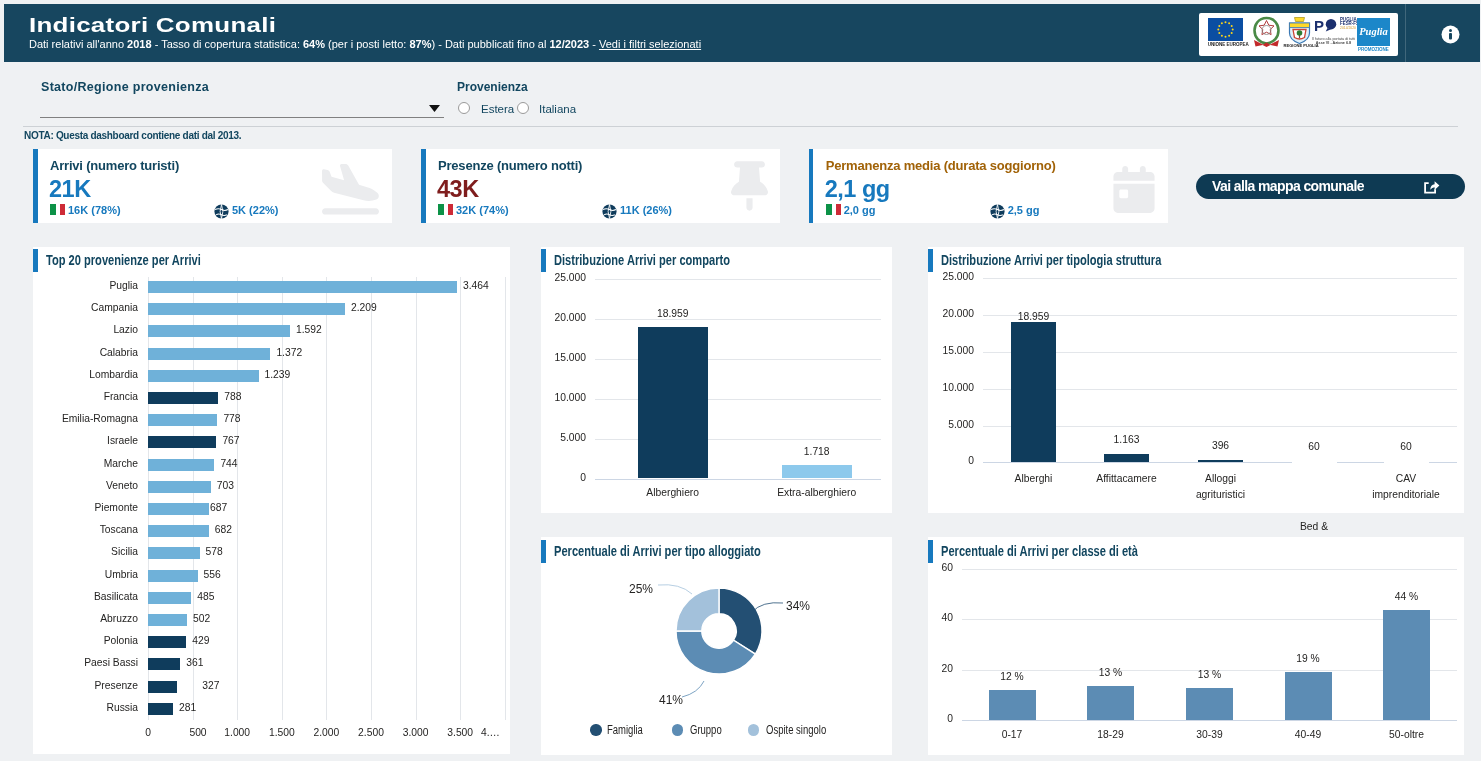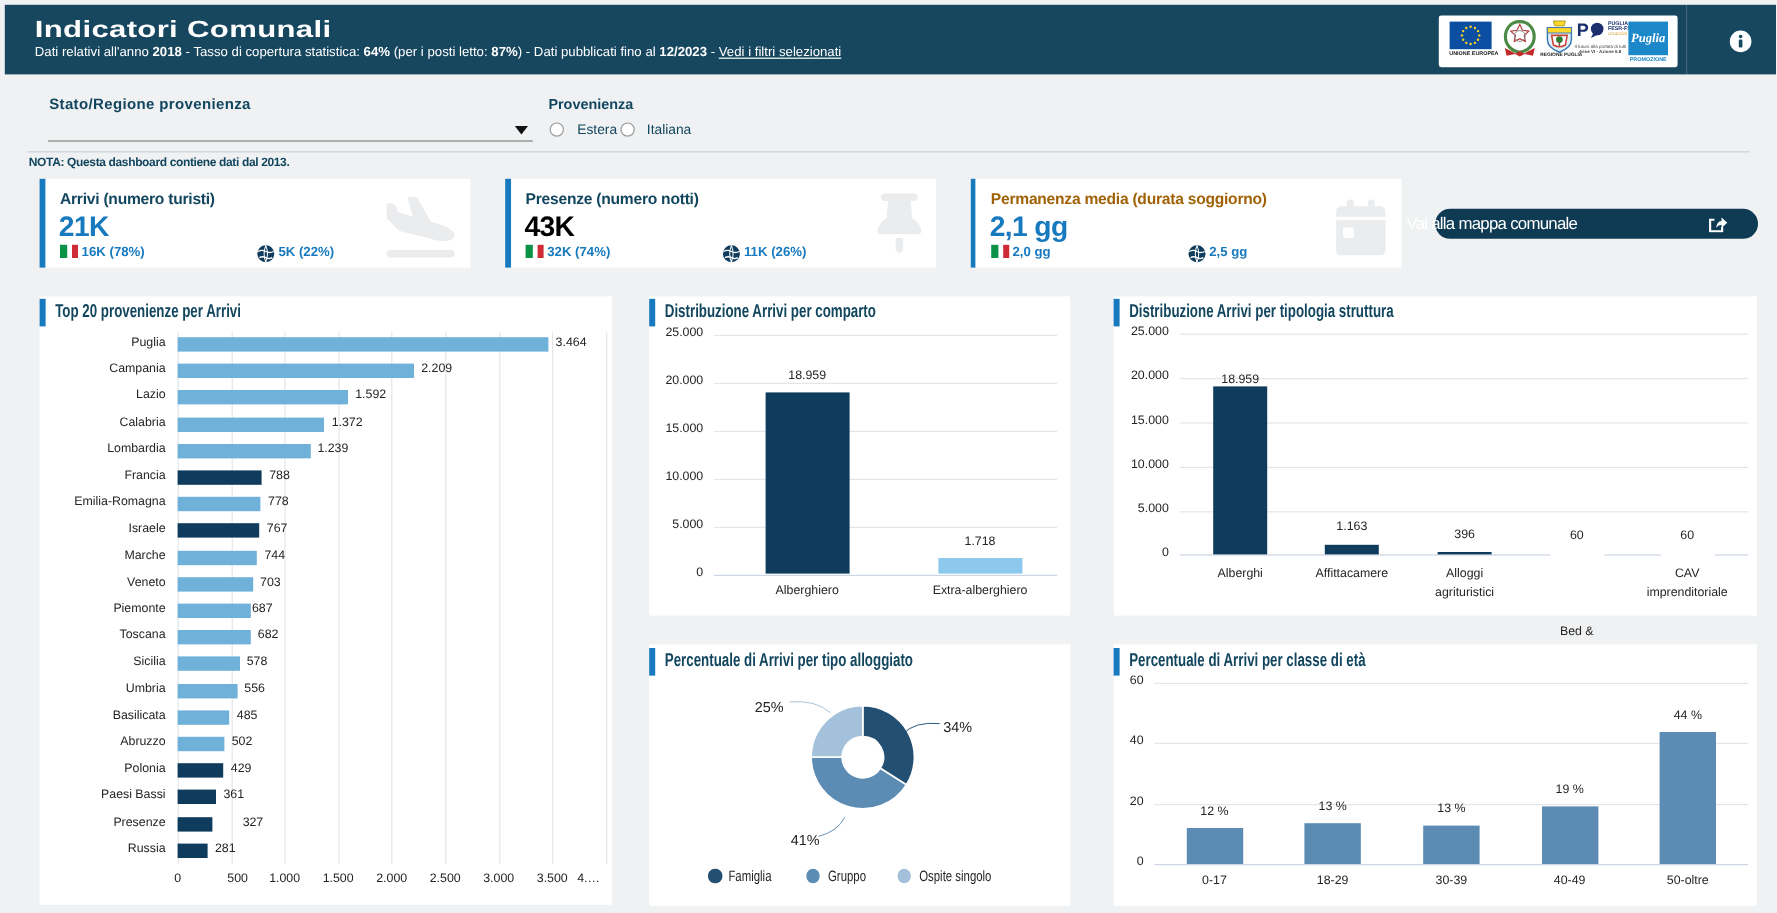--- a/index.html
+++ b/index.html
@@ -92,21 +92,21 @@
 <path d="M1 5.2 Q4 3.6 7 5.2 T13 5.2 M2 10 Q4.5 8.6 7 10 T12 10" stroke="#fff" stroke-width="1" fill="none"></path>
 <path d="M7 .4 Q4.4 7 7 13.6 M7 .4 Q9.6 7 7 13.6" stroke="#fff" stroke-width="0.8" fill="none"></path>
 </svg>
 <div class="abs" style="left:232.0px;top:205px;font-size:11px;font-weight:bold;color:#1779be;letter-spacing:0px;white-space:nowrap;line-height:10px;">5K (22%)</div>
 <svg class="abs" style="left:322.0px;top:164px;" width="57" height="50.6" viewBox="0 0 576 512">
     <path d="M.3 166.9L0 68C0 57.7 9.5 50.1 19.5 52.3l35.6 7.9c10.6 2.3 19.2 9.9 23 20L96 128l127.3 37.6L181.8 20.4C178.9 10.2 186.6 0 197.2 0h40.1c11.6 0 22.2 6.2 27.9 16.3l109 193.8 107.2 31.7c15.9 4.7 30.8 12.5 43.7 22.8l34.4 27.6c24 19.2 18.1 57.3-10.7 68.2c-41.2 15.6-86.2 18.1-128.8 7L121.7 289.8c-11.1-2.9-21.2-8.7-29.3-16.9L9.5 189.4c-5.9-6-9.3-14.1-9.2-22.5zM32 448h512c17.7 0 32 14.3 32 32s-14.3 32-32 32H32c-17.7 0-32-14.3-32-32s14.3-32 32-32z" fill="#ebecee"></path>
   </svg>
 <div class="abs" style="left:421.0px;top:149px;width:4.5px;height:73.5px;background:#1779be;"></div>
 <div class="abs" style="left:425.5px;top:149px;width:354.5px;height:73.5px;background:#fff;"></div>
 <div class="abs" style="left:438.0px;top:159px;font-size:13px;font-weight:bold;color:#12465f;letter-spacing:-0.2px;white-space:nowrap;line-height:13px;">Presenze (numero notti)</div>
-<div class="abs" style="left:437.0px;top:178px;font-size:23.5px;font-weight:bold;color:#000000;letter-spacing:-0.5px;line-height:23px;">43K</div>
+<div class="abs" style="left:437.0px;top:178px;font-size:23.5px;font-weight:bold;color:#7f1d1d;letter-spacing:-0.5px;line-height:23px;">43K</div>
 <div class="abs" style="left:438.4px;top:204.0px;width:5.5px;height:11.3px;background:#0c9247;"></div>
 <div class="abs" style="left:447.9px;top:204.0px;width:5.5px;height:11.3px;background:#ce2b37;"></div>
 <div class="abs" style="left:456.0px;top:205px;font-size:11px;font-weight:bold;color:#1779be;letter-spacing:0px;white-space:nowrap;line-height:10px;">32K (74%)</div>
 <svg class="abs" style="left:602.0px;top:204.0px;" width="15" height="15" viewBox="0 0 14 14">
 <circle cx="7" cy="7" r="6.6" fill="#0f3c5c"></circle>
 <path d="M1 5.2 Q4 3.6 7 5.2 T13 5.2 M2 10 Q4.5 8.6 7 10 T12 10" stroke="#fff" stroke-width="1" fill="none"></path>
 <path d="M7 .4 Q4.4 7 7 13.6 M7 .4 Q9.6 7 7 13.6" stroke="#fff" stroke-width="0.8" fill="none"></path>
 </svg>
 <div class="abs" style="left:620.0px;top:205px;font-size:11px;font-weight:bold;color:#1779be;letter-spacing:0px;white-space:nowrap;line-height:10px;">11K (26%)</div>
 <svg class="abs" style="left:731.0px;top:160px;" width="37" height="52" viewBox="0 0 384 512">
@@ -122,21 +122,21 @@
 <svg class="abs" style="left:989.7px;top:204.0px;" width="15" height="15" viewBox="0 0 14 14">
 <circle cx="7" cy="7" r="6.6" fill="#0f3c5c"></circle>
 <path d="M1 5.2 Q4 3.6 7 5.2 T13 5.2 M2 10 Q4.5 8.6 7 10 T12 10" stroke="#fff" stroke-width="1" fill="none"></path>
 <path d="M7 .4 Q4.4 7 7 13.6 M7 .4 Q9.6 7 7 13.6" stroke="#fff" stroke-width="0.8" fill="none"></path>
 </svg>
 <div class="abs" style="left:1007.7px;top:205px;font-size:11px;font-weight:bold;color:#1779be;letter-spacing:0px;white-space:nowrap;line-height:10px;">2,5 gg</div>
 <svg class="abs" style="left:1112.7px;top:165.5px;" width="42" height="47" viewBox="0 0 448 512">
     <path d="M128 0c17.7 0 32 14.3 32 32l0 32 128 0 0-32c0-17.7 14.3-32 32-32s32 14.3 32 32l0 32 48 0c26.5 0 48 21.5 48 48l0 48L0 160l0-48C0 85.5 21.5 64 48 64l48 0 0-32c0-17.7 14.3-32 32-32zM0 192l448 0 0 272c0 26.5-21.5 48-48 48L48 512c-26.5 0-48-21.5-48-48L0 192zm80 64c-8.8 0-16 7.2-16 16l0 64c0 8.8 7.2 16 16 16l64 0c8.8 0 16-7.2 16-16l0-64c0-8.8-7.2-16-16-16l-64 0z" fill="#ebecee"></path>
   </svg>
 <div class="abs" style="left:1196px;top:173.5px;width:268.5px;height:25px;background:#0e3a53;border-radius:12.5px;"></div>
-<div class="abs" style="left:1172px;top:178.5px;font-size:14px;font-weight:normal;color:#fff;letter-spacing:-0.6px;white-space:nowrap;line-height:14px;text-align:right;">Vai alla mappa comunale</div>
+<div class="abs" style="left:1212px;top:178.5px;font-size:14px;font-weight:bold;color:#fff;letter-spacing:-0.6px;white-space:nowrap;line-height:14px;text-align:right;">Vai alla mappa comunale</div>
 <svg class="abs" style="left:1422.6px;top:179px;" width="17" height="15" viewBox="0 0 17 15">
 <path d="M1.2 3.2 h4.5 v1.8 H3 v7.8 h8.2 v-2.6 h1.8 v4.4 H1.2 Z" fill="#fff"></path>
 <path d="M7.2 10.8 Q7.6 5.6 11.6 5.2 L11.6 2.2 L16.4 6.6 L11.6 11 L11.6 8.2 Q9 8.2 7.2 10.8 Z" fill="#fff"></path>
 </svg>
 <div class="abs" style="left:33.0px;top:247.0px;width:477.0px;height:507.0px;background:#fff;"></div>
 <div class="pacc" style="left:33.0px;top:248.5px;"></div>
 <div class="ptitle" style="left:46.0px;top:251.5px;">Top 20 provenienze per Arrivi</div>
 <div class="vgrid" style="left:148.0px;top:277px;height:443px;"></div>
 <div class="vgrid" style="left:192.6px;top:277px;height:443px;"></div>
 <div class="vgrid" style="left:237.2px;top:277px;height:443px;"></div>

